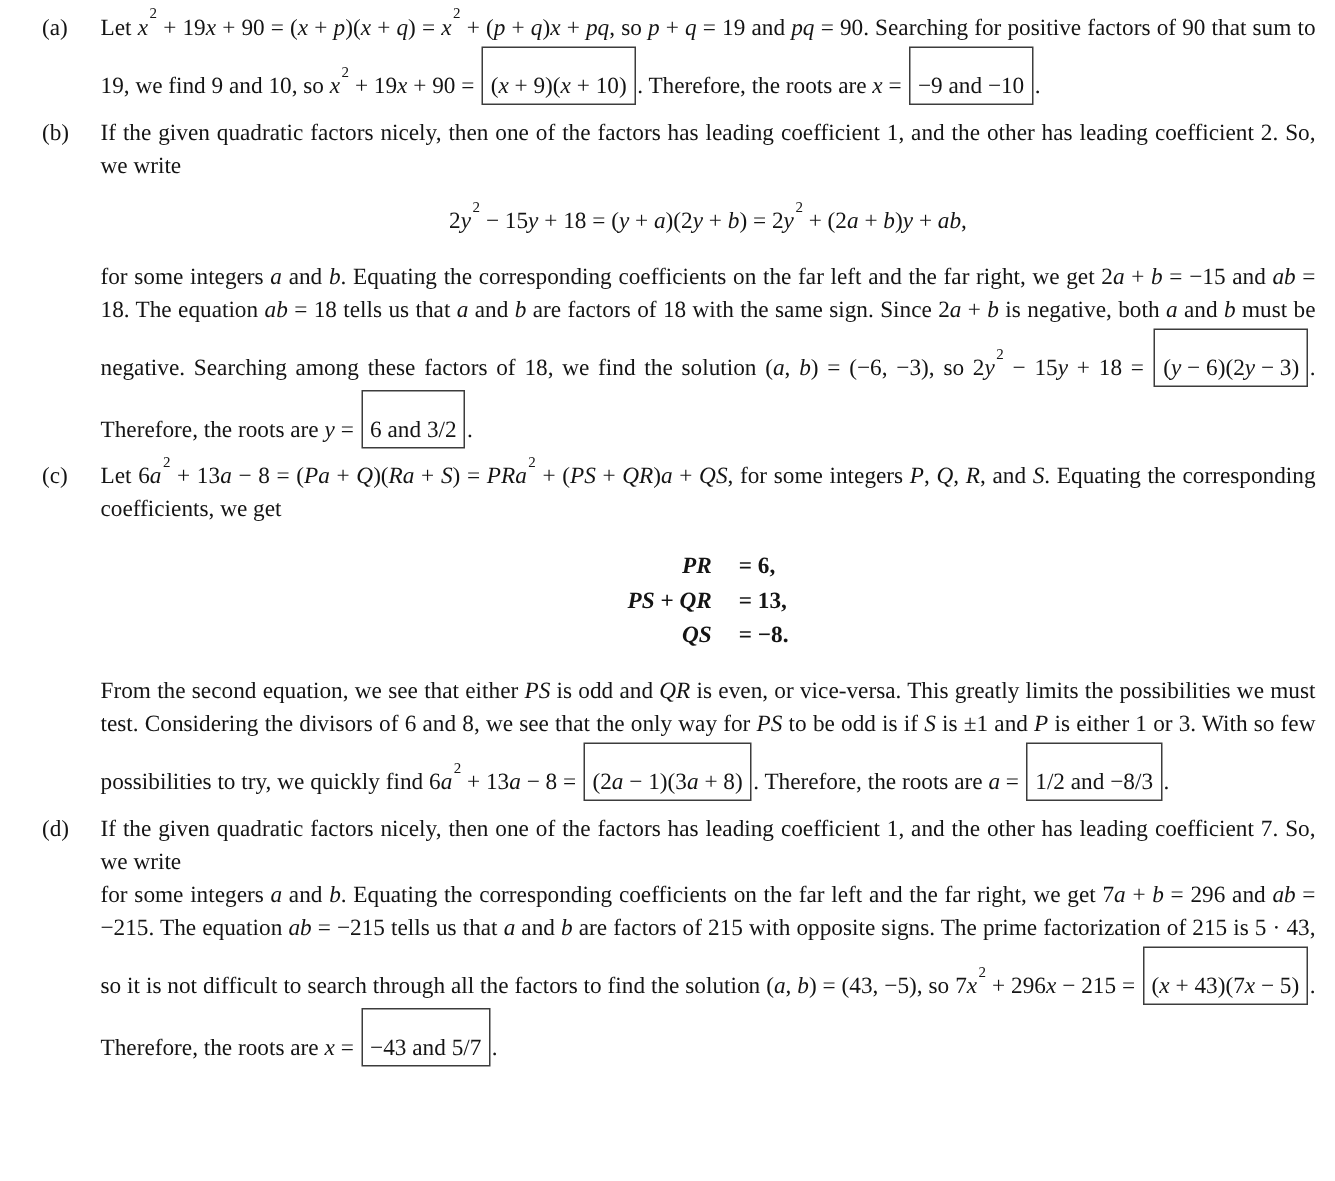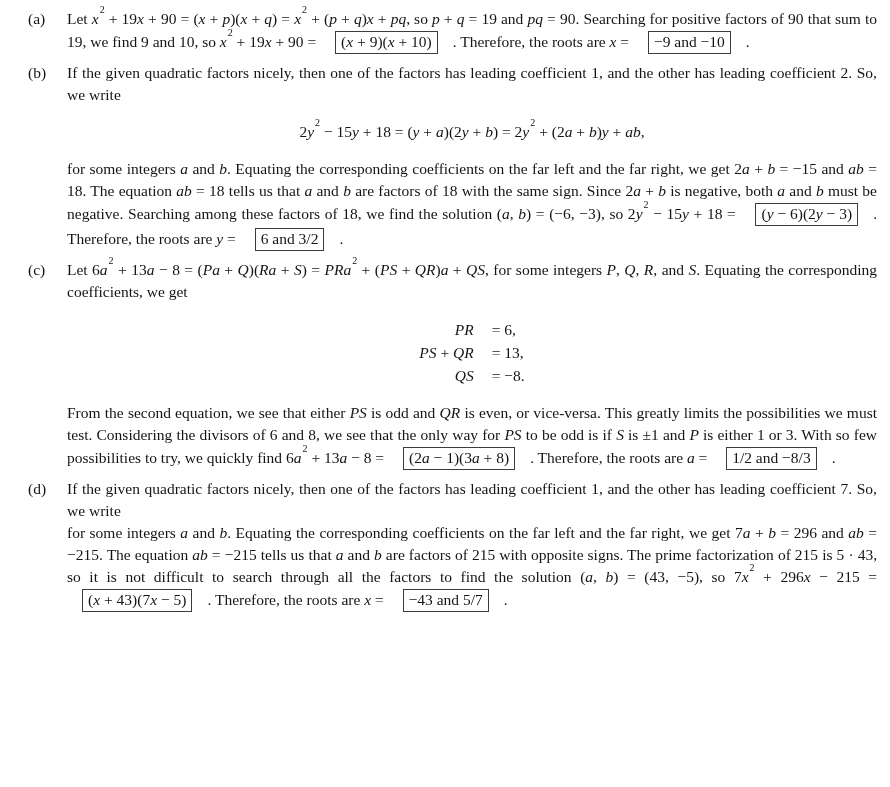--- a/index.html
+++ b/index.html
@@ -32,34 +32,35 @@
     font-size:15.5px; line-height:22px;
     margin:15px 0 15px 0;
   }
   .align {
     display:grid;
     grid-template-columns:auto auto;
     justify-content:center;
     column-gap:18px;
     font-size:15.5px; line-height:23px;
     margin:15px 0 15px 0;
+    font-weight:bold;
   }
   .lhs { text-align:right; }
   .rhs { text-align:left; }
   i.v { font-style:italic; }
   sup.e {
     font-size:10px; line-height:0;
     position:relative; top:-5px;
     margin-left:1px;
   }
   .box {
     display:inline-block;
     border:1px solid #3c3c3c;
-    padding:0 5px 2px 5px;
-    margin:1px 15px;
+    padding:16px 5px 2px 5px;
+    margin:1px 1px;
     line-height:19px;
   }
 </style>
 </head>
 <body>
 
 <div class="page">
   <div id="solution-list">
       <div class="item">
         <span class="label">(a)</span>

